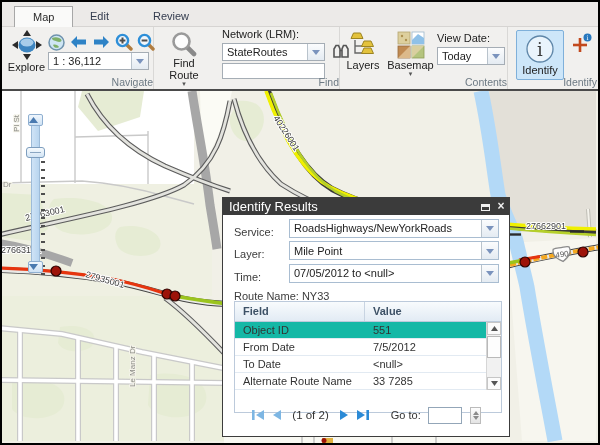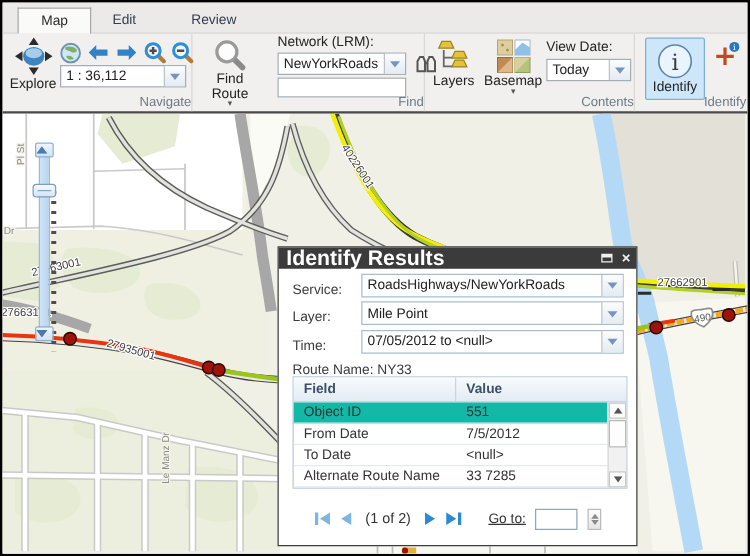--- a/index.html
+++ b/index.html
@@ -103,51 +103,51 @@
     background:repeating-linear-gradient(to bottom,#4e4e4e 0 2px,transparent 2px 8px);
   }
   
   #dialog {
     position:absolute; left:220px; top:195px; width:288px; height:240px;
     background:#fff; border:1px solid #3c3c3c; font-size:11px;
   }
   #dialog-titlebar {
     height:17px; background:#3b3b3b; color:#fff; display:flex; align-items:center;
   }
-  #dialog-title { flex:1; padding-left:6px; font-weight:bold; font-size:17px; }
+  #dialog-title { flex:1; padding-left:6px; font-weight:normal; font-size:13px; }
   .titlebar-btn { width:16px; color:#f0f0f0; text-align:center; cursor:default; }
   #dlg-max-icon { display:inline-block; width:9px; height:7px; border:1px solid #f0f0f0; border-top:3px solid #f0f0f0; }
   #dlg-close-icon { font-size:12px; font-weight:bold; line-height:15px; }
   .dlg-row { display:flex; align-items:flex-end; height:19px; margin:3.5px 10px 0 11px; }
   .dlg-row:first-of-type { margin-top:8px; }
   .dlg-label { width:55px; color:#3c3c3c; }
   .dlg-combo { flex:1; height:19px; border-color:#a9bdd1; }
   #routename-row { margin:7px 10px 0 11px; color:#3c3c3c; }
   
-  #attr-table { position:absolute; left:11px; top:103px; width:268px; height:90px; border:1px solid #bccadb; }
+  #attr-table { position:absolute; left:11px; top:103px; width:268px; height:112px; border:1px solid #bccadb; }
   .tbl-header { display:flex; height:20px; background:linear-gradient(#f8fbfd,#e2ebf4); border-bottom:1px solid #bccadb; font-weight:bold; color:#3d5166; }
   .tbl-header .c1 { width:130px; padding:3px 0 0 8px; border-right:1px solid #c8d4e2; }
   .tbl-header .c2 { flex:1; padding:3px 0 0 8px; }
   .tbl-header .csb { width:15px; }
   .tbl-body { position:relative; height:68px; }
   .tbl-row { display:flex; height:17px; border-bottom:1px solid #e2eaf2; color:#333; width:251px; }
   .tbl-row .c1 { width:130px; padding:2px 0 0 8px; overflow:hidden; white-space:nowrap; }
   .tbl-row .c2 { flex:1; padding:2px 0 0 8px; }
   .tbl-row.selected { background:#14b8a6; }
   
   #tbl-scrollbar { position:absolute; right:0; top:0; width:15px; height:68px; background:#f1f1f1; border-left:1px solid #d6d6d6; }
   .sb-btn { position:absolute; left:0; width:14px; height:13px; background:#fbfbfb; border:1px solid #c6c6c6; text-align:center; }
   .sb-btn svg { display:block; margin:3px auto 0; }
   #sb-thumb { position:absolute; left:0; top:14px; width:14px; height:22px; background:#fdfdfd; border:1px solid #b9b9b9; }
   
   #pager { position:absolute; left:0; right:0; top:206px; height:22px; display:flex; align-items:center; justify-content:center; gap:7px; color:#333; }
   .pg-icon { display:flex; align-items:center; }
   .pg-icon svg { display:block; }
   #pager-text { margin:0 3px; font-size:11.5px; }
-  #goto-label { margin-left:14px;text-decoration:underline; }
+  #goto-label { margin-left:14px; }
   #goto-input { width:34px; height:17px; border:1px solid #93a6b8; }
   #goto-spinner { width:11px; height:17px; margin-left:1px; background:linear-gradient(#fdfdfd,#e4e4e4); border:1px solid #bbb; position:relative; }
   #goto-spinner:before { content:""; position:absolute; left:2px; top:3px; border:3px solid transparent; border-bottom:4px solid #8a8a8a; border-top:none; }
   #goto-spinner:after { content:""; position:absolute; left:2px; bottom:3px; border:3px solid transparent; border-top:4px solid #8a8a8a; border-bottom:none; }
 </style>
 </head>
 <body>
 
 <div id="app">
 
@@ -208,21 +208,21 @@
           <circle cx="10.5" cy="10.5" r="8" fill="#fdfdfd" stroke="#9a9a9a" stroke-width="2.6"></circle>
         </svg>
         <div>Find</div>
         <div>Route</div>
         <div class="caret">▾</div>
       </div>
       <div id="find-col">
         <div id="network-label">Network (LRM):</div>
         <div>
           <div id="network-combo" class="combo">
-            <span class="combo-text">NewYorkRoads</span>
+            <span class="combo-text">StateRoutes</span>
             <span class="combo-arrow"></span>
           </div>
           <svg id="binoculars" width="18" height="15" viewBox="0 0 18 15">
             <path d="M2,5 L4,1.5 H6.5 L8,5 V13 H2 Z" fill="none" stroke="#555" stroke-width="1.6"></path>
             <path d="M16,5 L14,1.5 H11.5 L10,5 V13 H16 Z" fill="none" stroke="#555" stroke-width="1.6"></path>
             <path d="M8,6.5 H10" stroke="#555" stroke-width="1.6"></path>
           </svg>
         </div>
         <div id="route-textbox" class="textbox"></div>
       </div>

